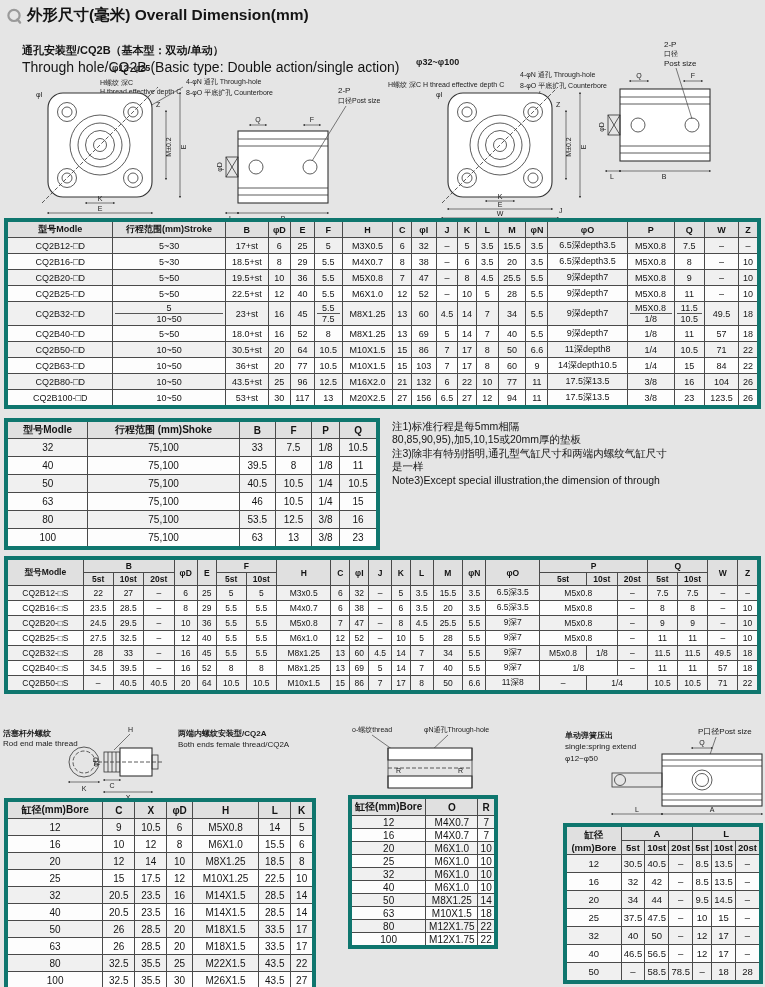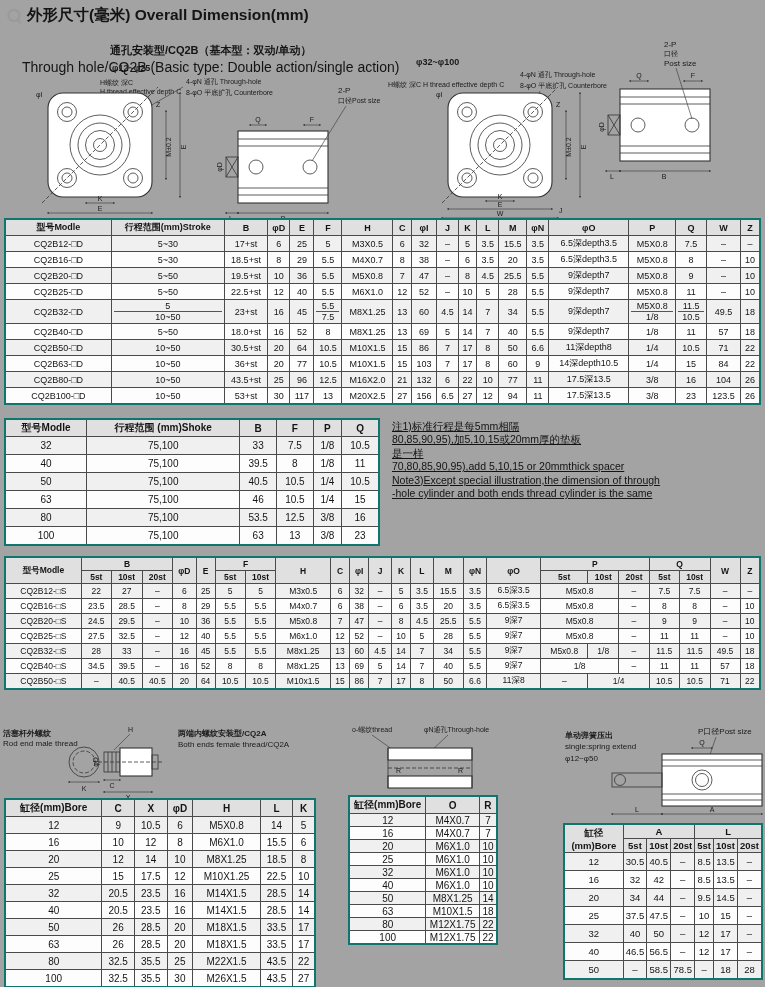--- a/index.html
+++ b/index.html
@@ -1,40 +1,40 @@
 <!DOCTYPE html>
 <html><head>
 <meta charset="utf-8">
 <style>
   html,body{margin:0;padding:0;background:#fff;}
-  .page{position:relative;width:765px;height:987px;background:#a3a3a3;overflow:hidden;
+  .page{position:relative;width:765px;height:987px;background:#e5e5e5;overflow:hidden;
         font-family:"Liberation Sans","DejaVu Sans",sans-serif;color:#141414;}
   .ab{position:absolute;}
   
   #hdr{left:6px;top:5px;display:flex;align-items:center;gap:5px;font-size:15.5px;font-weight:bold;}
   #hdr svg{display:block;}
   
   #intro{left:22px;top:44px;line-height:12px;}
-  #intro .zh{font-size:11px;font-weight:bold;text-align:center;}
+  #intro .zh{font-size:11px;font-weight:bold;}
   #intro .en{font-size:14px;margin-top:5px;}
   
-  table.t{border-collapse:collapse;width:100%;border:2px solid #0f766e;}
+  table.t{border-collapse:collapse;width:100%;border:4px solid #0f766e;}
   table.t th,table.t td{border:1px solid #4a4a4a;text-align:center;vertical-align:middle;
     padding:1px 2px;color:#141414;}
   table.t th{background:#e0e0e0;font-weight:bold;}
   table.t tbody tr:nth-child(odd) td{background:#f0f0f0;}
   table.t tbody tr:nth-child(even) td{background:#fdfdfd;}
   .stk div{line-height:10px;padding:0 1px;}
   .stk div + div{border-top:1px solid #555;}
   #t1{left:4px;top:218px;width:757px;font-size:9px;}
   #t1 th,#t1 td{white-space:nowrap;}
   #t1 td:first-child{min-width:80px;margin-top:12px;}
   #t2{left:4px;top:418px;width:376px;font-size:10px;}
   #t2 td{height:15px;}
-  #notes{left:392px;top:420px;width:372px;font-size:10.5px;line-height:13.4px;text-decoration:underline;}
+  #notes{left:392px;top:420px;width:372px;font-size:10.5px;line-height:13.4px;}
   #t3{left:4px;top:556px;width:757px;font-size:8.5px;}
   #t3 th,#t3 td{white-space:nowrap;padding:1px 1px;}
   #t4{left:4px;top:798px;width:312px;font-size:10px;}
   #t4 td{height:14px;}
   #t5{left:348px;top:795px;width:150px;font-size:10px;}
   #t5 td{padding:0.5px 2px;}
   #t6{left:563px;top:823px;width:200px;font-size:9.5px;}
   #t6 td{height:15px;}
   
   .shape{fill:#ffffff;stroke:#333;stroke-width:1.1;}
@@ -484,24 +484,23 @@
             <td>3/8</td>
             <td>23</td>
           </tr>
         </tbody>
       </table>
   </div>
 
   <div class="ab" id="notes">
     <div>注1)标准行程是每5mm相隔</div>
     <div>80,85,90,95),加5,10,15或20mm厚的垫板</div>
+    <div>注3)除非有特别指明,通孔型气缸尺寸和两端内螺纹气缸尺寸</div>
     <div>是一样</div>
-    <div>70,80,85,90,95),add 5,10,15 or 20mmthick spacer</div>
     <div>Note3)Except special illustration,the dimension of through</div>
-    <div>-hole cylinder and both ends thread cylinder is the same</div>
   </div>
 
   <div class="ab" id="t3">
     <table class="t">
         <thead>
           <tr>
             <th rowspan="2">型号Modle</th>
             <th colspan="3">B</th>
             <th rowspan="2">φD</th>
             <th rowspan="2">E</th>

